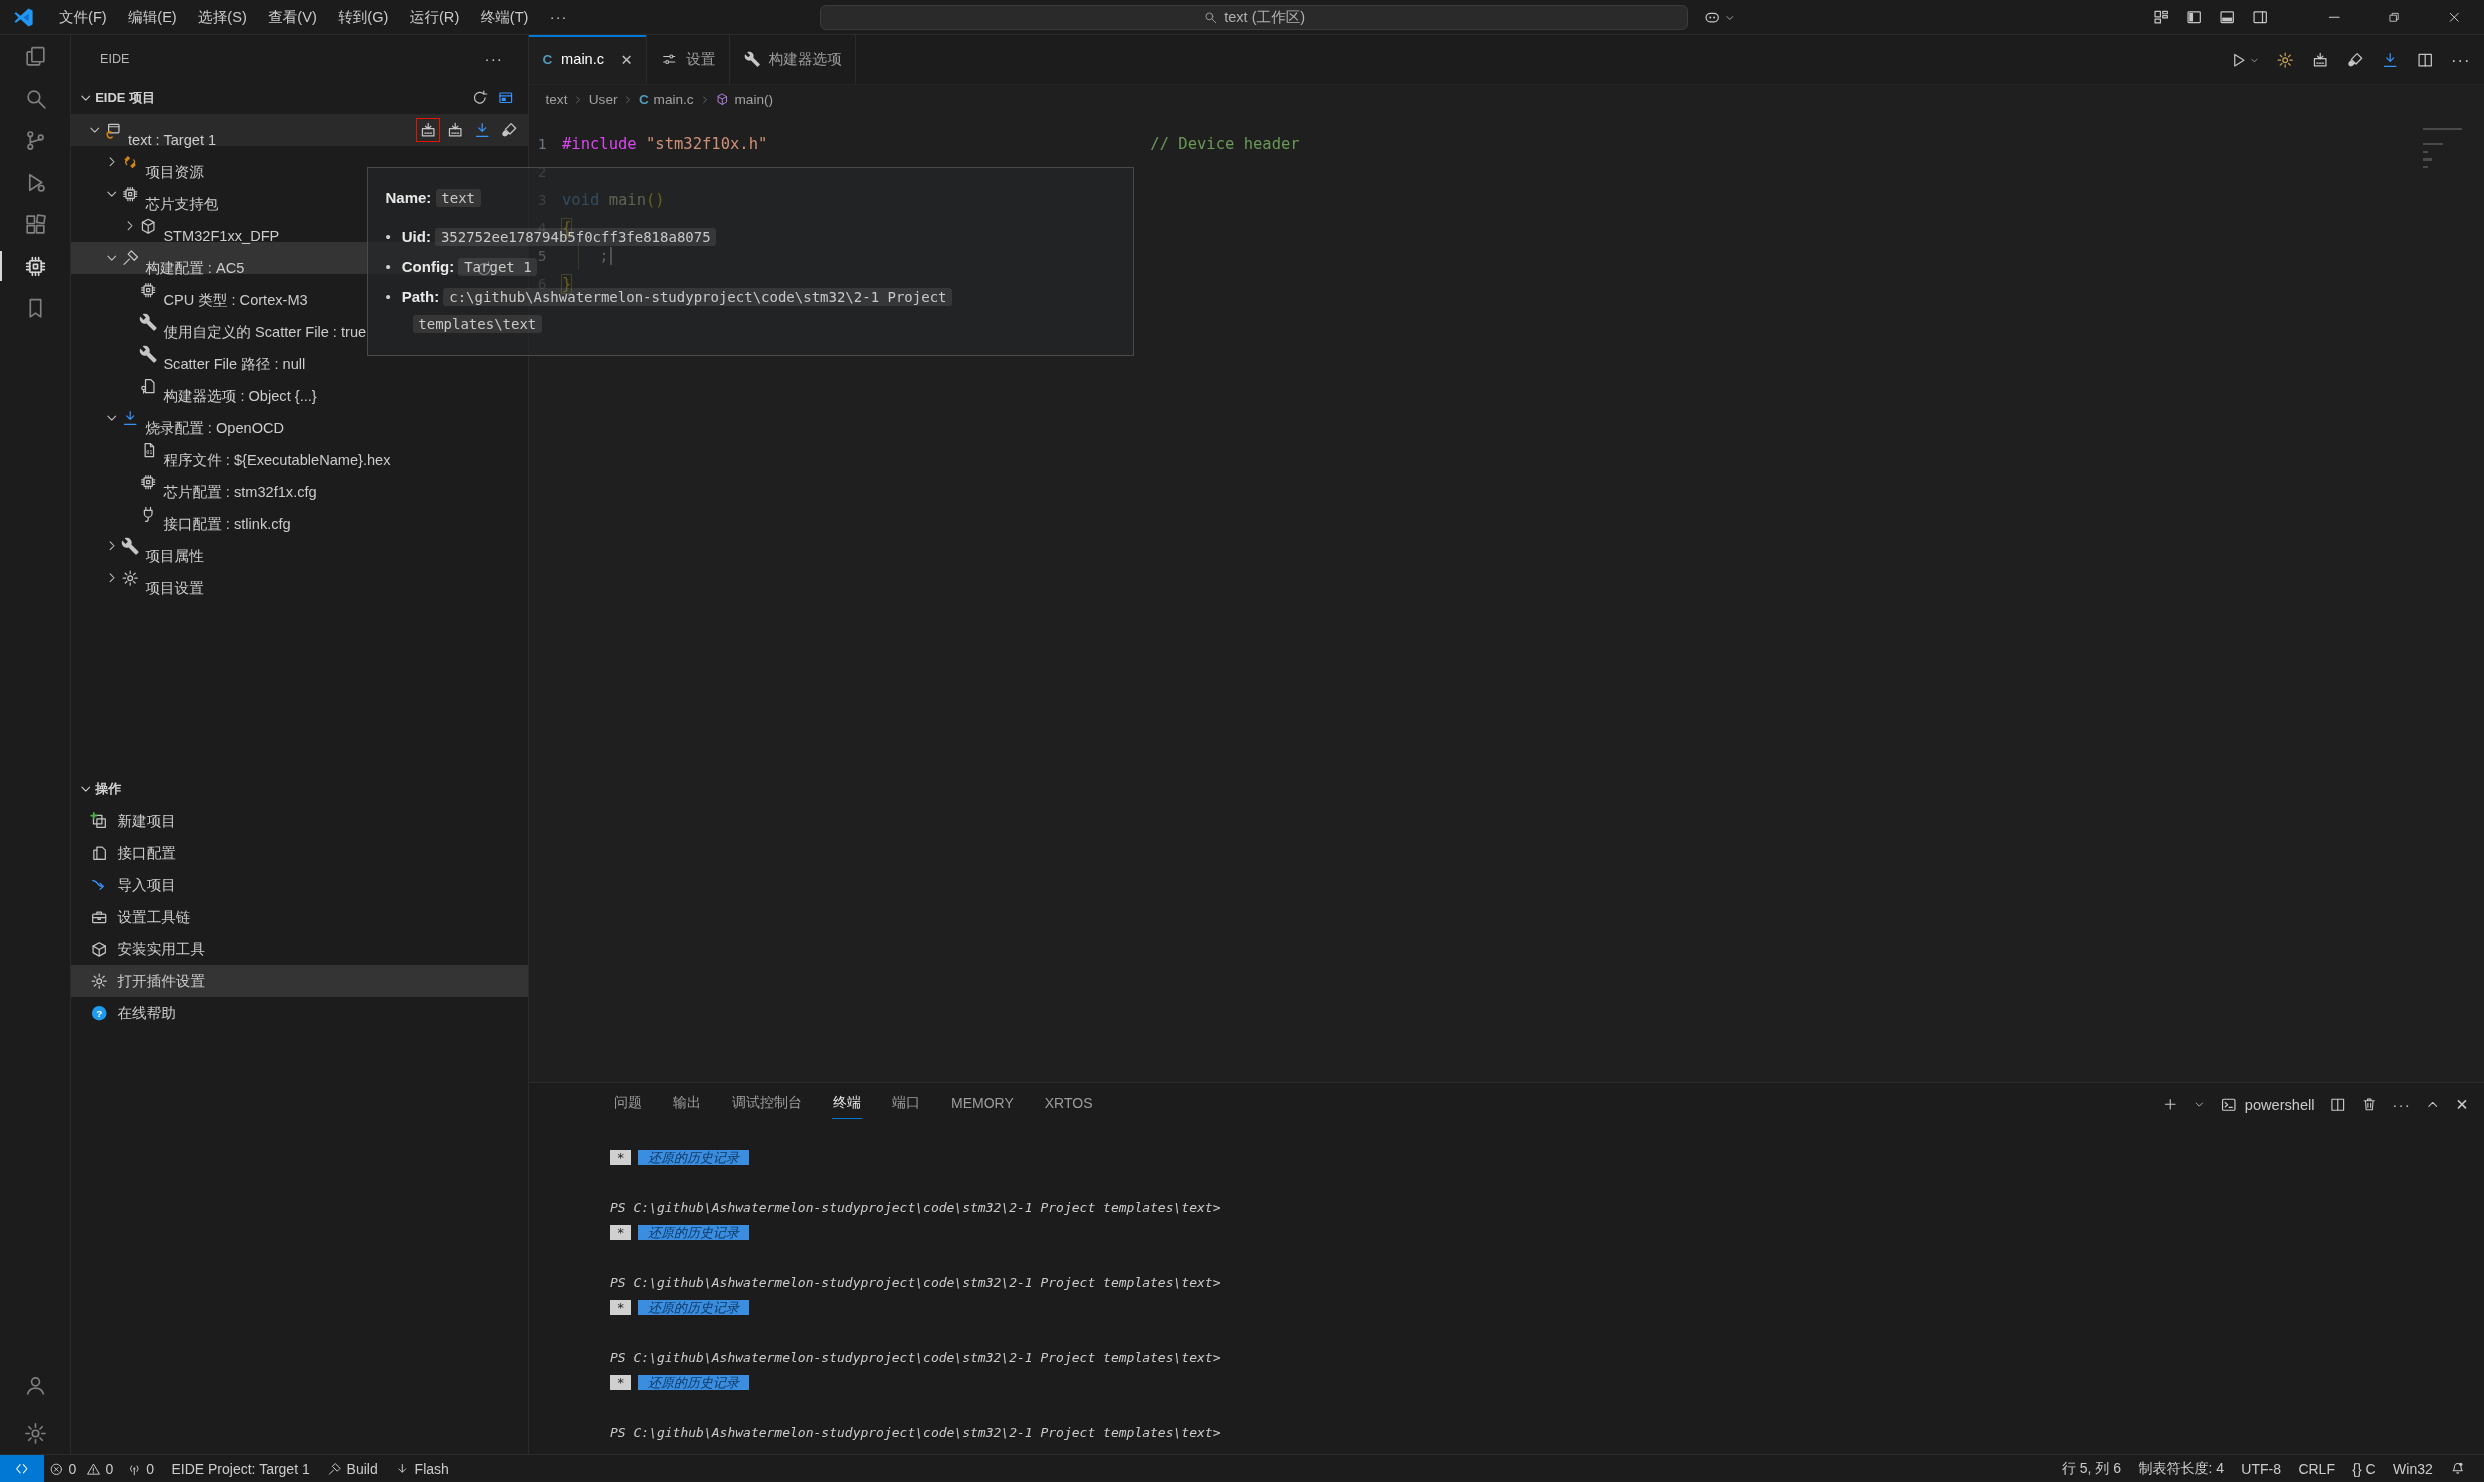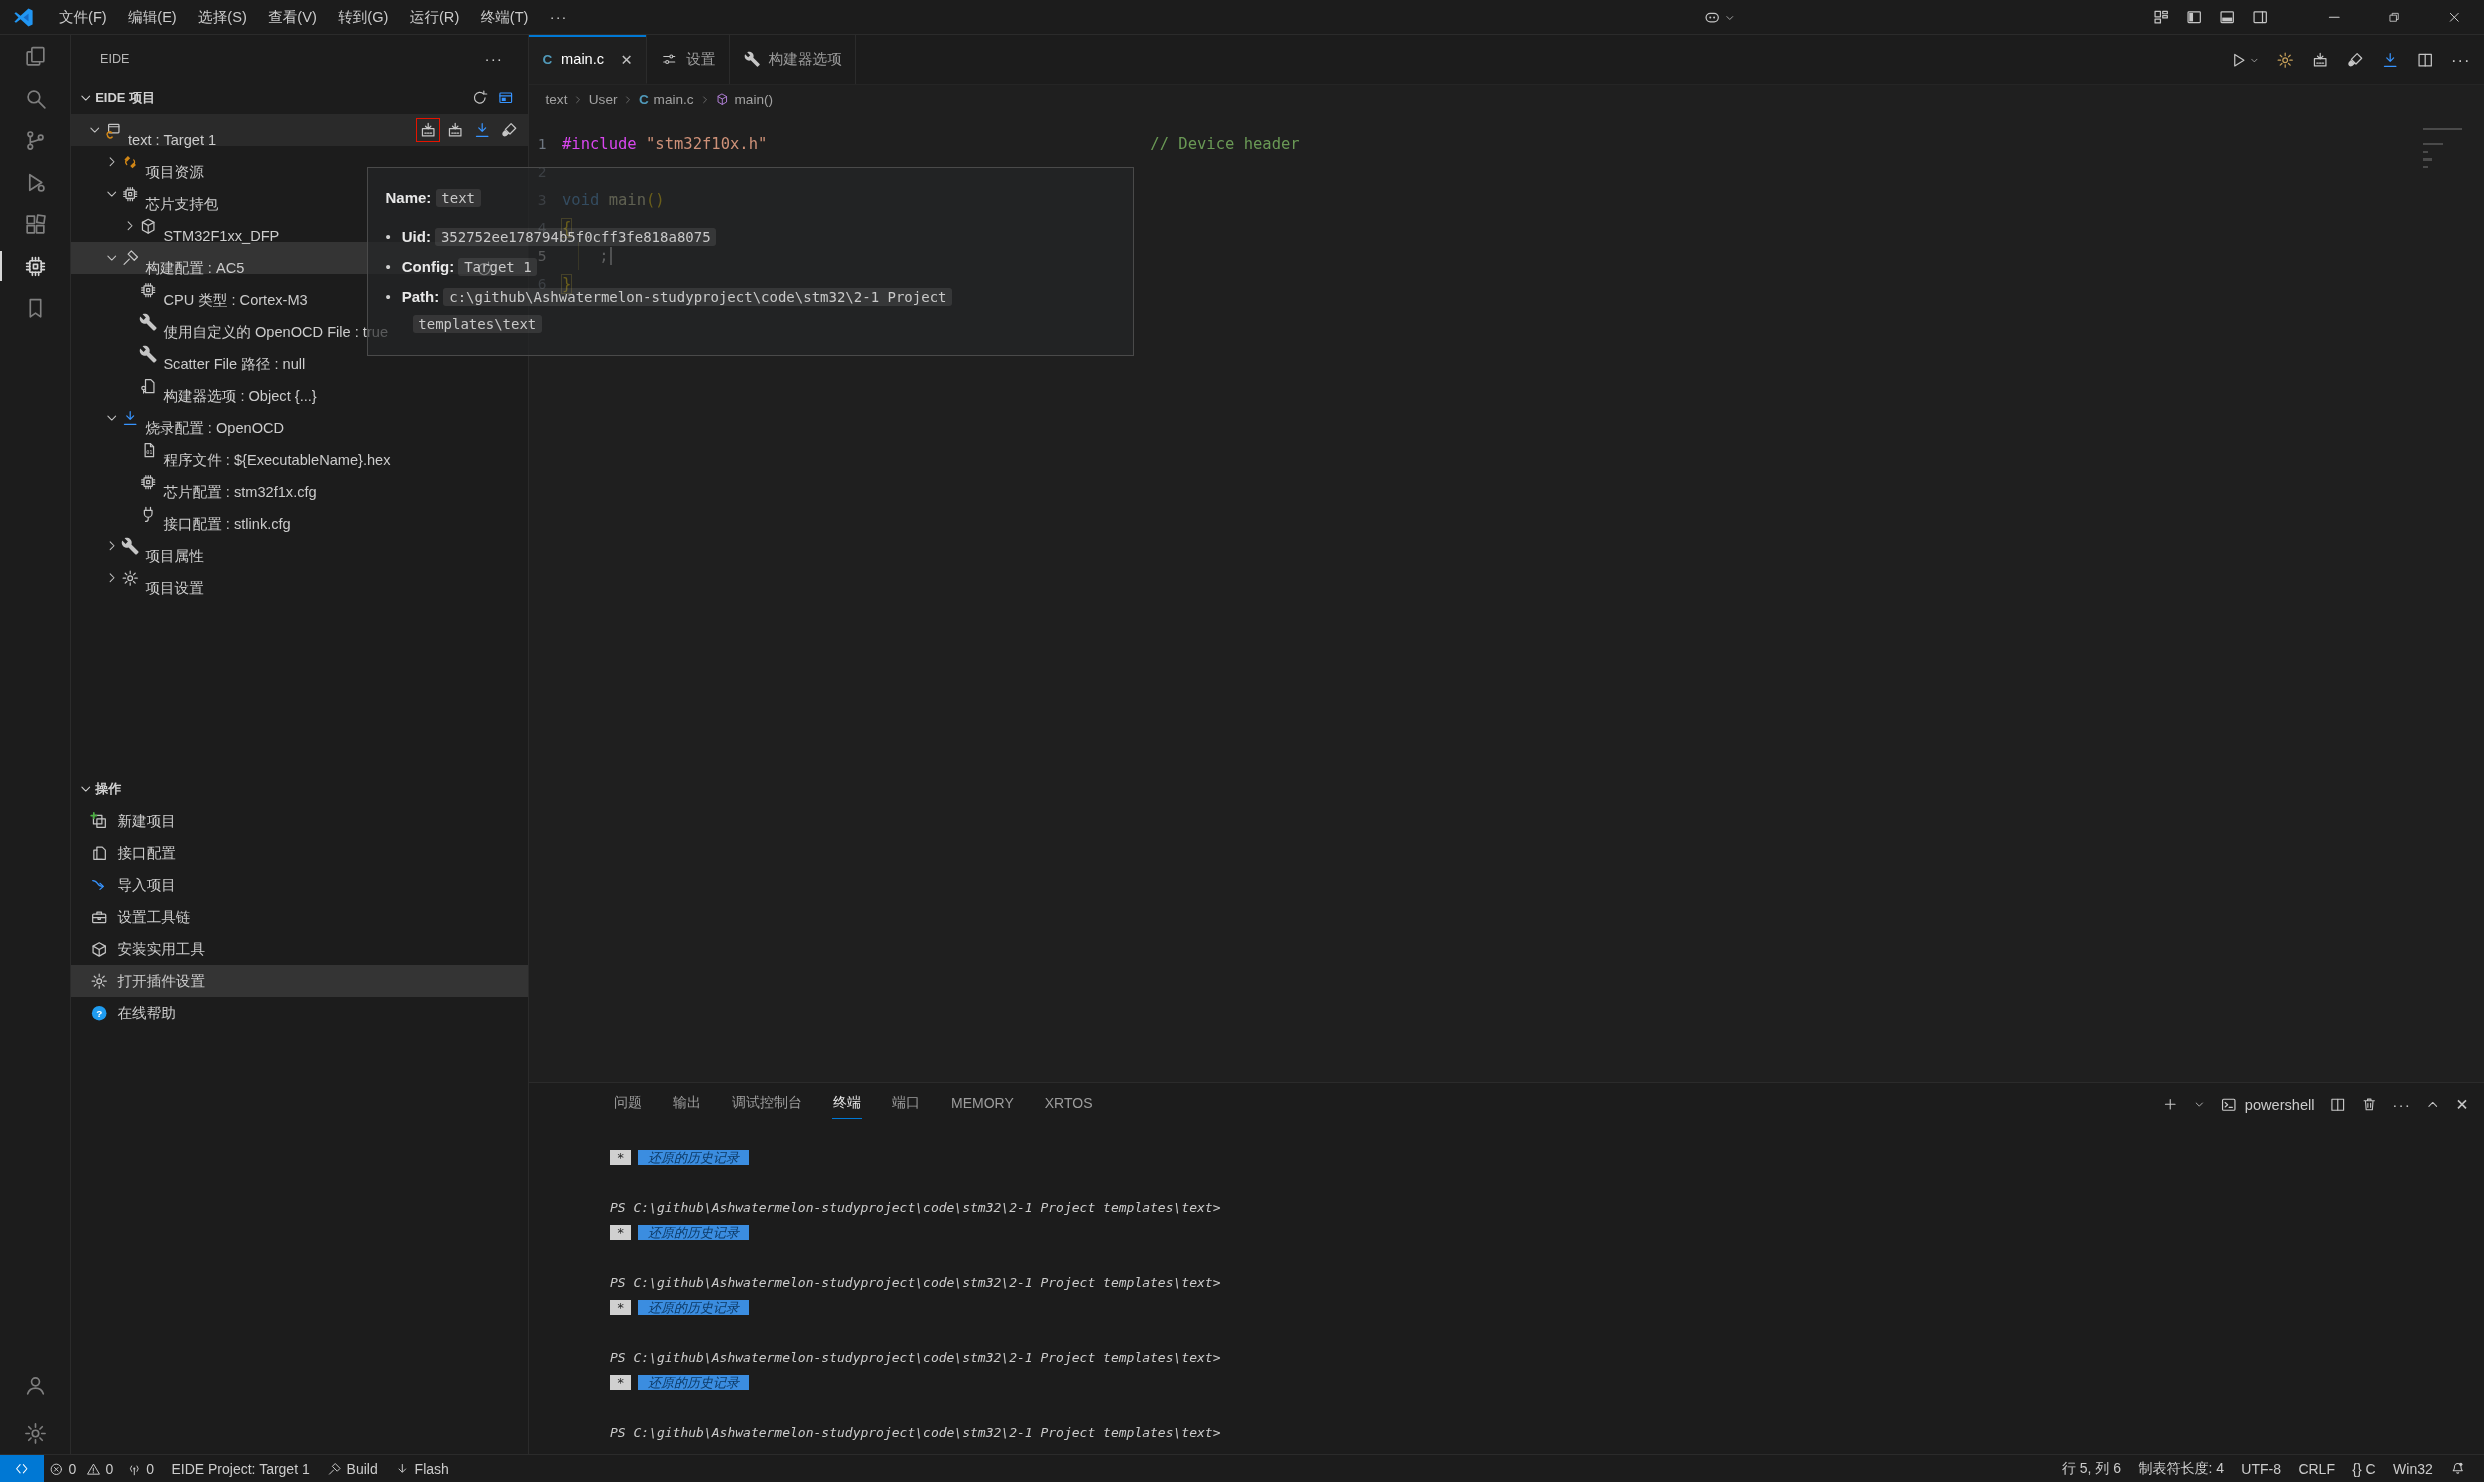--- a/index.html
+++ b/index.html
@@ -115,20 +115,29 @@
     <div class="menus" id="menus">
         <span class="menu-item">文件(F)</span>
         <span class="menu-item">编辑(E)</span>
         <span class="menu-item">选择(S)</span>
         <span class="menu-item">查看(V)</span>
         <span class="menu-item">转到(G)</span>
         <span class="menu-item">运行(R)</span>
         <span class="menu-item">终端(T)</span>
         <span class="menu-more">···</span>
       </div>
+    <div class="search-box">
+      <span id="searchIcon">
+          <svg class="ic" width="14.6" height="14.6" viewBox="0 0 24 24" fill="none" stroke="#9a9a9a" stroke-width="1.6" stroke-linecap="round" stroke-linejoin="round" style="color:#9a9a9a">
+            <circle cx="10.5" cy="10.5" r="5.6"></circle>
+            <path d="M14.8 14.8L21 21"></path>
+          </svg>
+        </span>
+      <span>text (工作区)</span>
+    </div>
     <div class="copilot-group">
       <span id="copilotIcon">
           <svg class="ic" width="18.4" height="18.4" viewBox="0 0 24 24" fill="none" stroke="currentColor" stroke-width="1.6" stroke-linecap="round" stroke-linejoin="round" style="color:currentColor">
             <rect x="4" y="7" width="16" height="11" rx="5.5"></rect>
             <circle cx="9.5" cy="12.5" r="1.3" fill="currentColor" stroke="none"></circle>
             <circle cx="14.5" cy="12.5" r="1.3" fill="currentColor" stroke="none"></circle>
           </svg>
         </span>
       <span id="copilotChev">
           <svg class="ic" width="11.6" height="11.6" viewBox="0 0 24 24" fill="none" stroke="currentColor" stroke-width="1.6" stroke-linecap="round" stroke-linejoin="round" style="color:currentColor">
@@ -367,21 +376,21 @@
             </span>
             <span class="t-label">CPU 类型 : Cortex-M3</span>
           </div>
           <div class="tree-row" style="padding-left:49px">
             <span class="chev"></span>
             <span class="t-ic">
               <svg class="ic" width="18.4" height="18.4" viewBox="0 0 24 24" fill="none" stroke="#c5c5c5" stroke-width="1.6" stroke-linecap="round" stroke-linejoin="round" style="color:#c5c5c5">
                 <path fill="currentColor" stroke="none" d="M22.7 19l-9.1-9.1c.9-2.3.4-5-1.5-6.9-2-2-5-2.4-7.4-1.3L9 6 6 9 1.6 4.7C.4 7.1.9 10.1 2.9 12.1c1.9 1.9 4.6 2.4 6.9 1.5l9.1 9.1c.4.4 1 .4 1.4 0l2.3-2.3c.5-.4.5-1.1.1-1.4z"></path>
               </svg>
             </span>
-            <span class="t-label">使用自定义的 OpenOCD File : true</span>
+            <span class="t-label">使用自定义的 Scatter File : true</span>
           </div>
           <div class="tree-row" style="padding-left:49px">
             <span class="chev"></span>
             <span class="t-ic">
               <svg class="ic" width="18.4" height="18.4" viewBox="0 0 24 24" fill="none" stroke="#c5c5c5" stroke-width="1.6" stroke-linecap="round" stroke-linejoin="round" style="color:#c5c5c5">
                 <path fill="currentColor" stroke="none" d="M22.7 19l-9.1-9.1c.9-2.3.4-5-1.5-6.9-2-2-5-2.4-7.4-1.3L9 6 6 9 1.6 4.7C.4 7.1.9 10.1 2.9 12.1c1.9 1.9 4.6 2.4 6.9 1.5l9.1 9.1c.4.4 1 .4 1.4 0l2.3-2.3c.5-.4.5-1.1.1-1.4z"></path>
               </svg>
             </span>
             <span class="t-label">Scatter File 路径 : null</span>
           </div>

